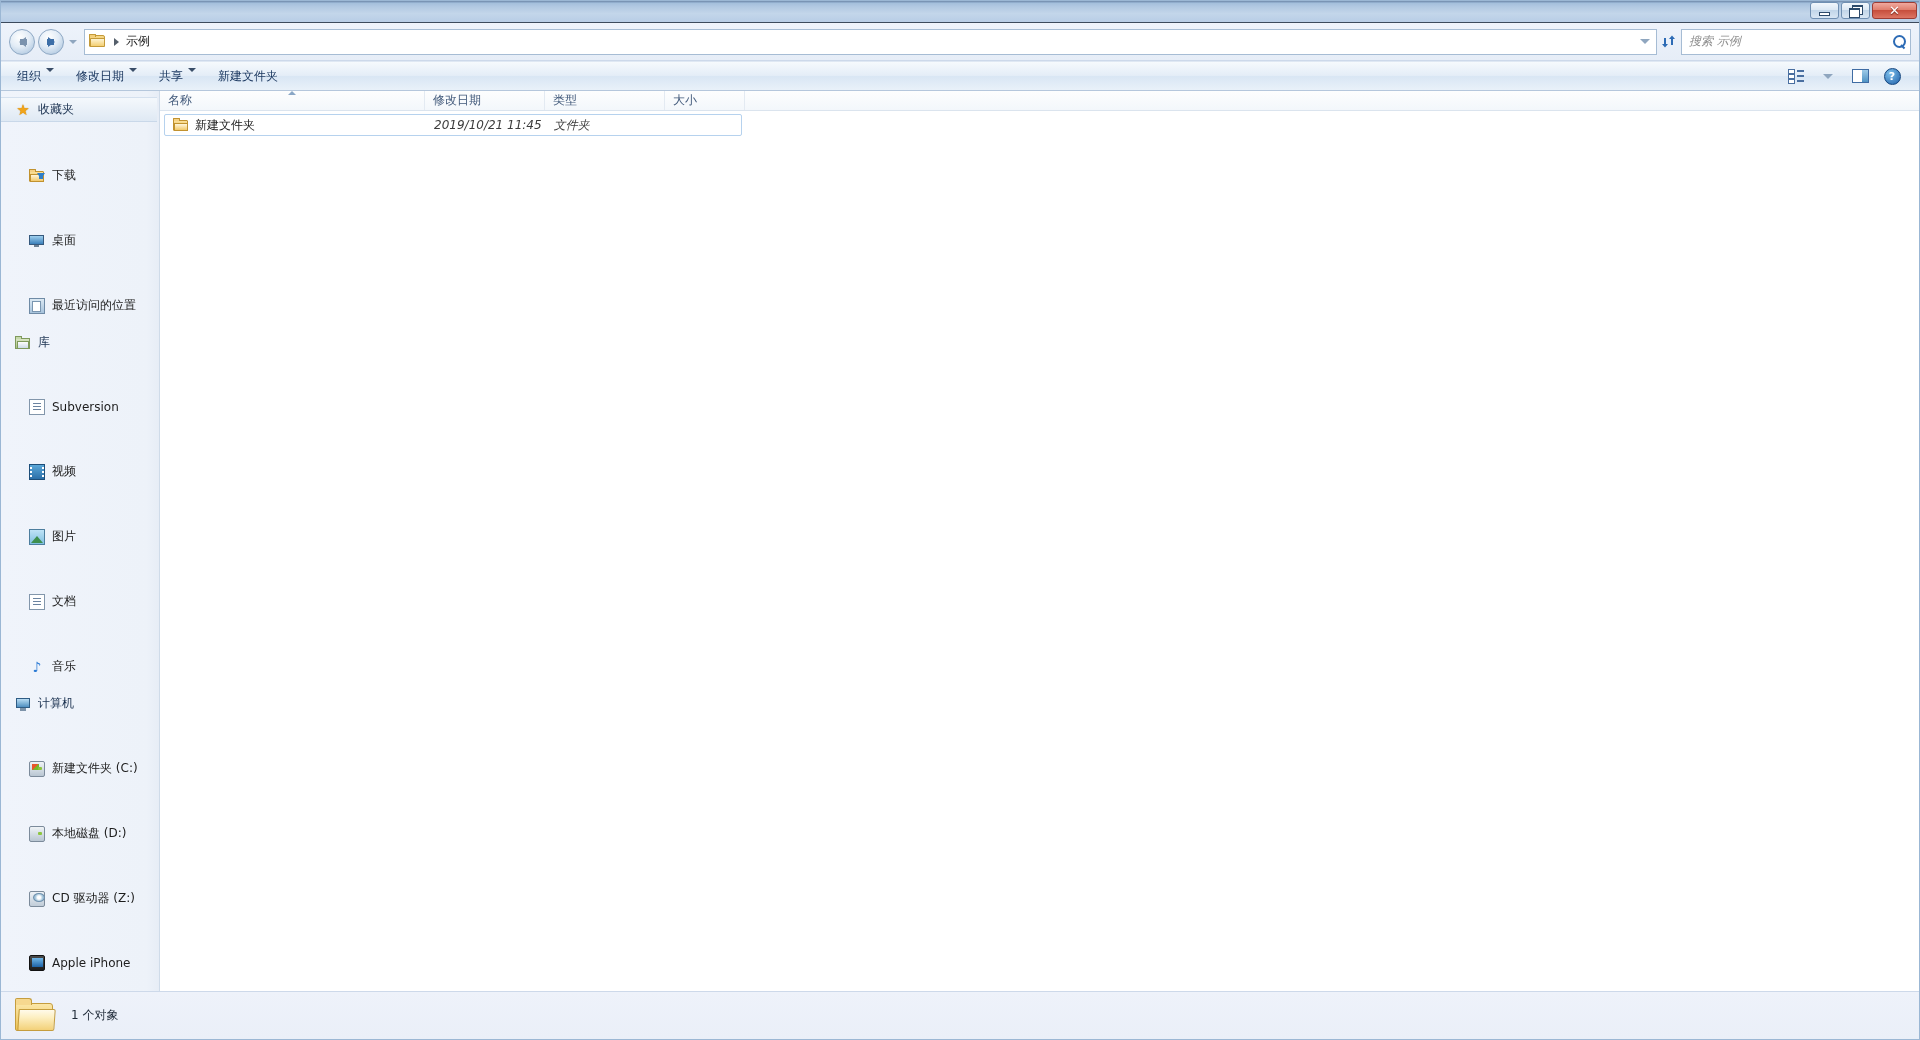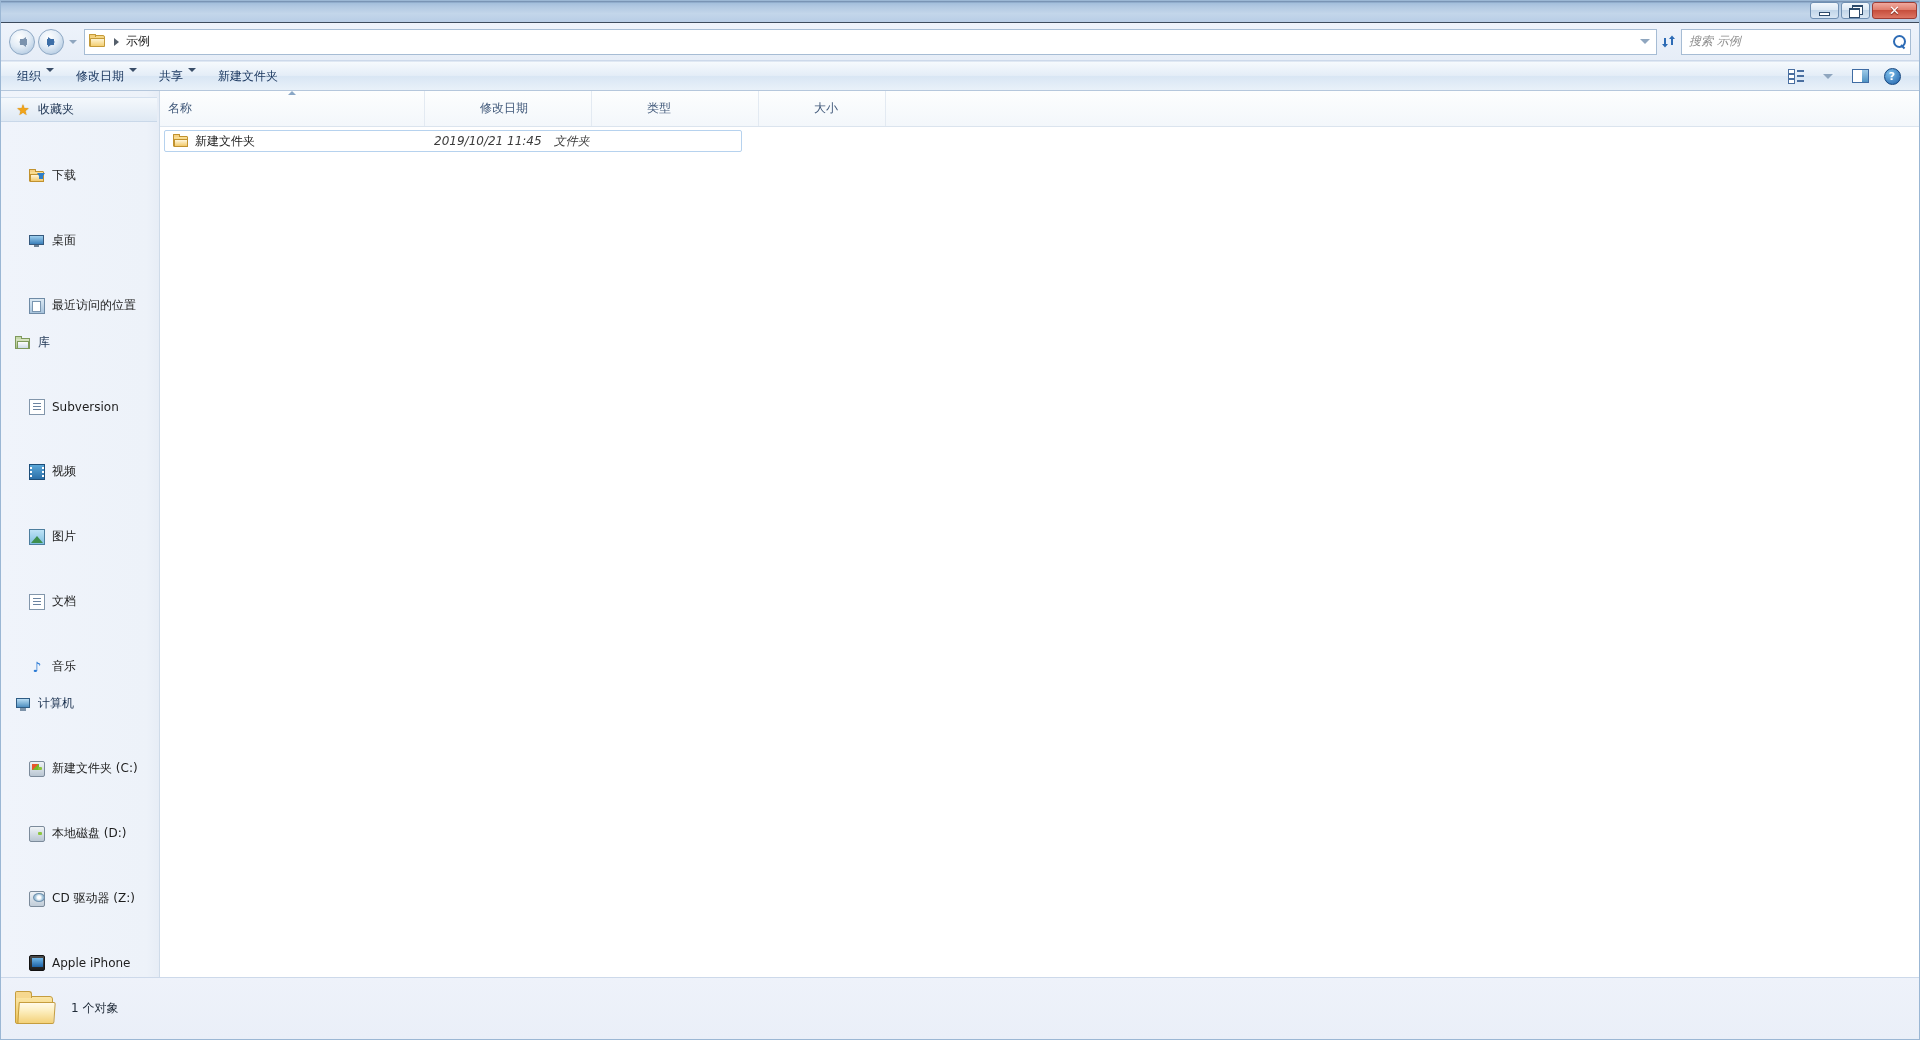--- a/index.html
+++ b/index.html
@@ -289,24 +289,24 @@
   .ic-net .gl{position:absolute;left:0;top:1px;width:10px;height:10px;border-radius:50%;
     background:radial-gradient(circle at 35% 30%,#b9e4a8,#3b8f3a);border:1px solid #2c6b2b;}
   .ic-net .mo{position:absolute;right:0;bottom:1px;width:10px;height:8px;
     background:linear-gradient(to bottom,#a9d4ef,#3f7fb4);border:1px solid #2f5c84;}
 
   .content {
     flex: 1 1 auto; display: flex; flex-direction: column;
     background: #ffffff; min-width: 0;
   }
   .colheader {
-    height: 36px; flex: none; display: flex;
+    height: 20px; flex: none; display: flex;
     background: linear-gradient(to bottom, #fdfefe 0%, #f3f7fb 100%);
     border-bottom: 1px solid #dbe4ee;
-    font-size: 12px; color: #41597a; gap: 47px;
+    font-size: 12px; color: #41597a;
   }
   .colcell {
     display: flex; align-items: center; padding: 0 8px;
     border-right: 1px solid #e3eaf2;
     position: relative; cursor: pointer; white-space: nowrap;
   }
   .sortmark {
     position: absolute; left: 50%; top: 0; transform: translateX(-50%);
     width: 0; height: 0;
     border-left: 4px solid transparent; border-right: 4px solid transparent;
@@ -324,21 +324,21 @@
     background: #ffffff;
     border-radius: 2px;
     width: 578px;
   }
   .cell { padding: 0 8px; white-space: nowrap; overflow: hidden; display:flex; align-items:center; }
   .cell.name { display: flex; align-items: center; gap: 6px; }
   .cell.dim { color: #3c3c3c; font-style: italic; }
 
   
   .statusbar {
-    height: 62px; flex: none;
+    height: 48px; flex: none;
     background: linear-gradient(to bottom, #eef2fa 0%, #eaeff8 100%);
     border-top: 1px solid #cdd9ea;
     display: flex; align-items: center; padding-left: 14px; gap: 14px;
   }
   .bigfolder { width: 42px; height: 36px; position: relative; flex:none; }
   .bigfolder .bk {
     position:absolute; left:0; top:5px; width:38px; height:28px;
     background: linear-gradient(to bottom,#fbe6a6,#edc356);
     border:1px solid #c59d3e; border-radius:2px 3px 2px 2px;
   }

